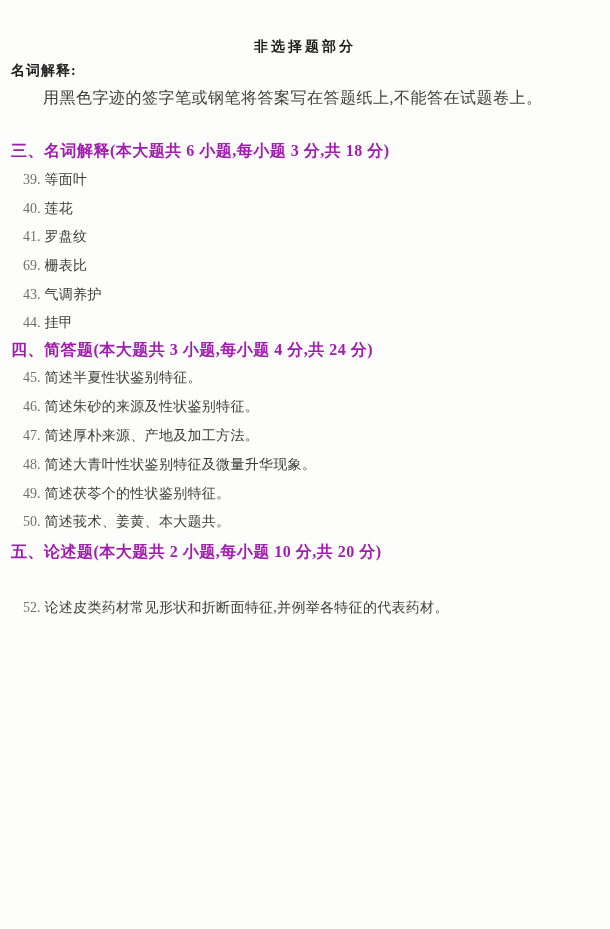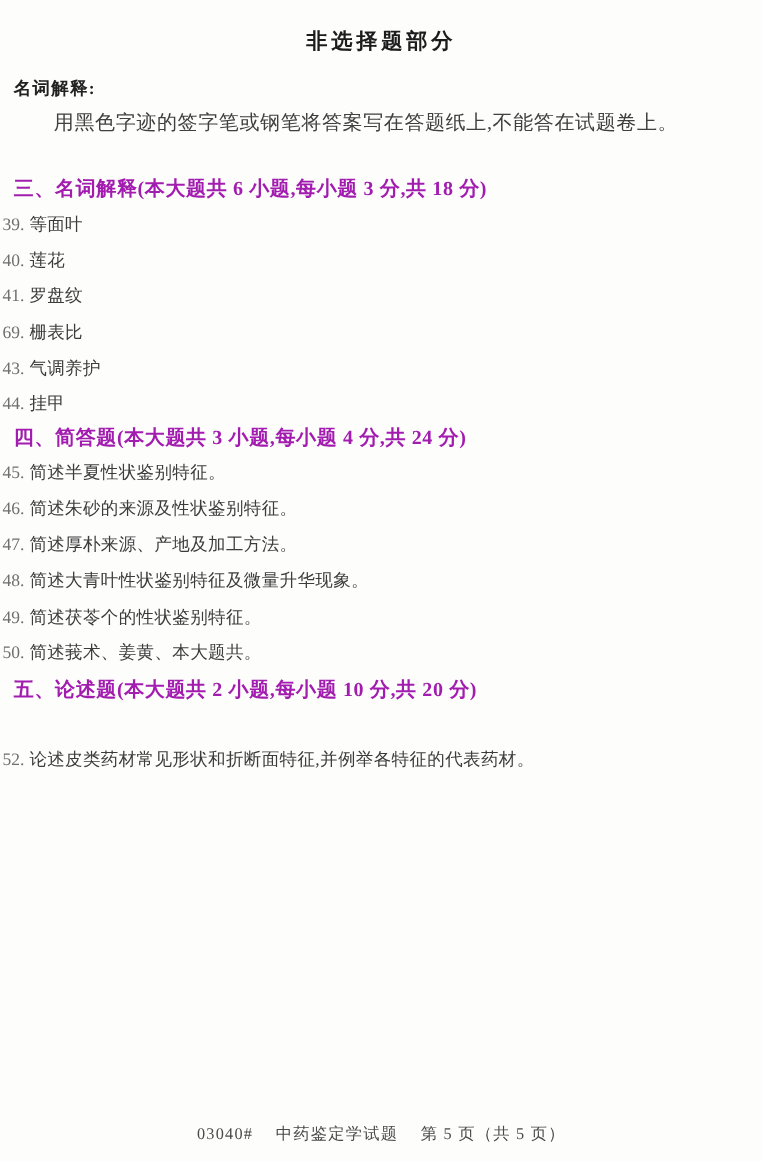--- a/index.html
+++ b/index.html
@@ -10,25 +10,25 @@
   .page {
     position: relative;
     width: 610px;
     height: 929px;
     background: #fdfdfc;
     font-family: "Liberation Serif", "DejaVu Serif", serif;
     overflow: hidden;
   }
   .title {
     position: absolute;
-    top: 21px;
+    top: 38px;
     left: 0;
     width: 100%;
     text-align: center;
-    font-size: 17px;
+    font-size: 14px;
     font-weight: bold;
     letter-spacing: 3px;
     color: #1c1c1c;
     margin: 0;
   }
   .notice-label {
     position: absolute;
     top: 62px;
     left: 11px;
     font-size: 14px;
@@ -49,21 +49,21 @@
     position: absolute;
     left: 11px;
     font-size: 16px;
     font-weight: bold;
     letter-spacing: 0.5px;
     color: #a21caf;
     white-space: nowrap;
   }
   .q {
     position: absolute;
-    left: 2px;
+    left: 23px;
     font-size: 14px;
     white-space: nowrap;
     text-align: right;
   }
   .qnum {
     color: #6f6f6f;
     margin-right: 4px;
   }
   .qtext {
     color: #3c3c3c;
@@ -133,17 +133,14 @@
   <div class="q" style="top:513px">
     <span class="qnum">50.</span><span class="qtext">简述莪术、姜黄、本大题共。</span>
   </div>
 
   <div class="sec-heading" style="top:542px">五、论述题(本大题共 2 小题,每小题 10 分,共 20 分)</div>
 
   <div class="q" style="top:599px">
     <span class="qnum">52.</span><span class="qtext">论述皮类药材常见形状和折断面特征,并例举各特征的代表药材。</span>
   </div>
 
-  <div class="footer">
-    <span>03040#</span><span>中药鉴定学试题</span><span>第 5 页（共 5 页）</span>
-  </div>
 
 </div>
 
 </body></html>

